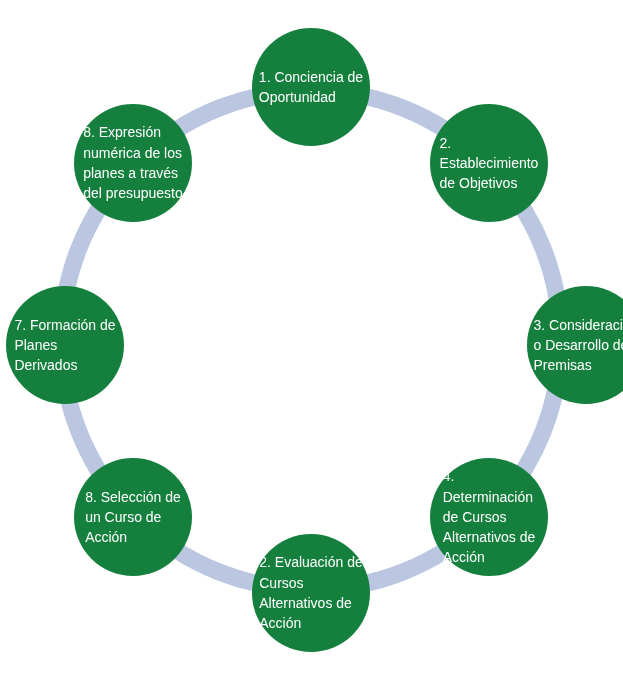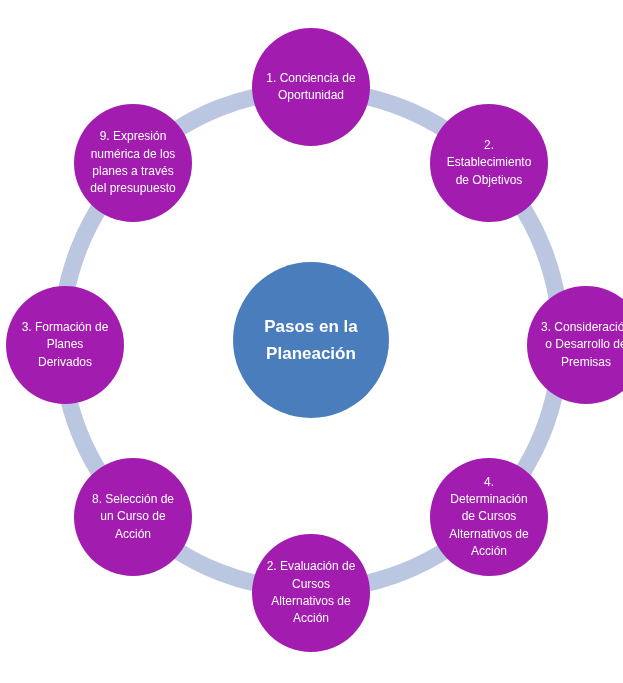--- a/index.html
+++ b/index.html
@@ -25,27 +25,26 @@
     box-sizing: border-box;
     border: 17px solid #BBC6E1;
     border-radius: 50%;
   }
   
   .node {
     position: absolute;
     width: 118px;
     height: 118px;
     border-radius: 50%;
-    background: #a21caf;
+    background: #15803d;
     color: #ffffff;
     display: flex;
     align-items: center;
     justify-content: center;
-    text-align: center;
-    font-size: 12px;
+    font-size: 14px;
     line-height: 1.45;
     white-space: pre-line;
     box-sizing: border-box;
     padding: 6px;
   }
   .n1 { left: 252px; top: 28px;  }
   .n2 { left: 430px; top: 104px; }
   .n3 { left: 527px; top: 286px; }
   .n4 { left: 430px; top: 458px; }
   .n5 { left: 252px; top: 534px; }
@@ -113,30 +112,26 @@
 Acción</span>
   </div>
 
   <div class="node n6">
     <span>8. Selección de
 un Curso de
 Acción</span>
   </div>
 
   <div class="node n7">
-    <span>3. Formación de
+    <span>7. Formación de
 Planes
 Derivados</span>
   </div>
 
   <div class="node n8">
-    <span>9. Expresión
+    <span>8. Expresión
 numérica de los
 planes a través
 del presupuesto</span>
   </div>
 
-  <div class="center-node">
-    <span>Pasos en la
-Planeación</span>
-  </div>
 
 </div>
 
 </body></html>

